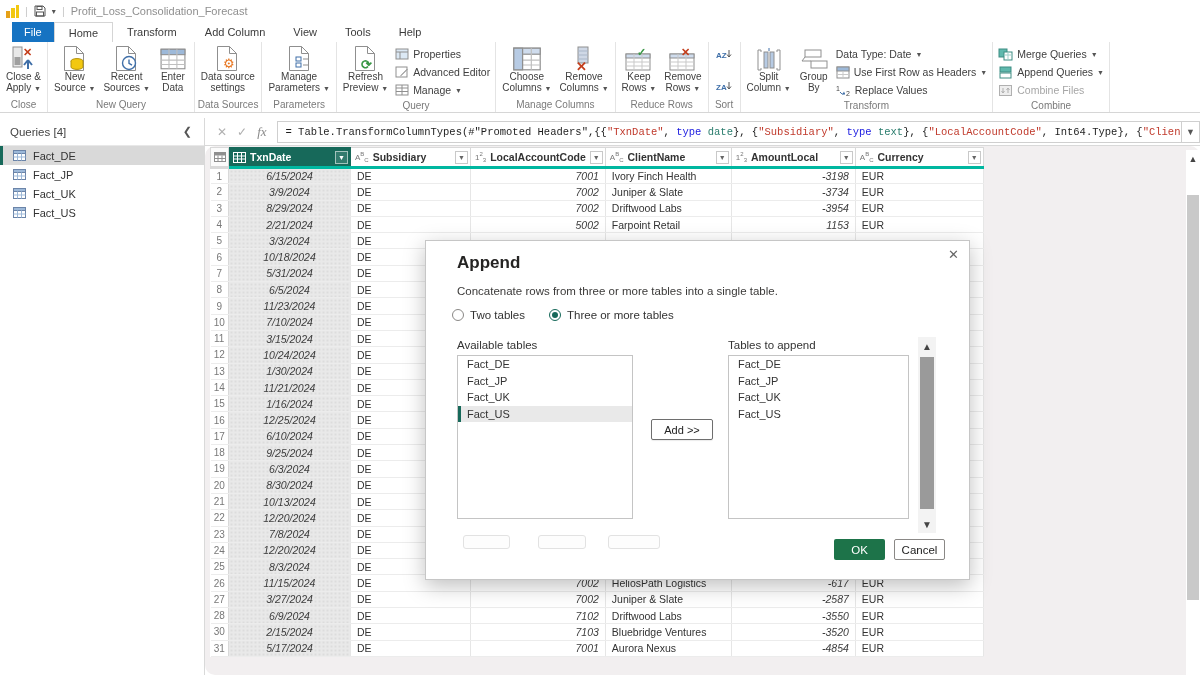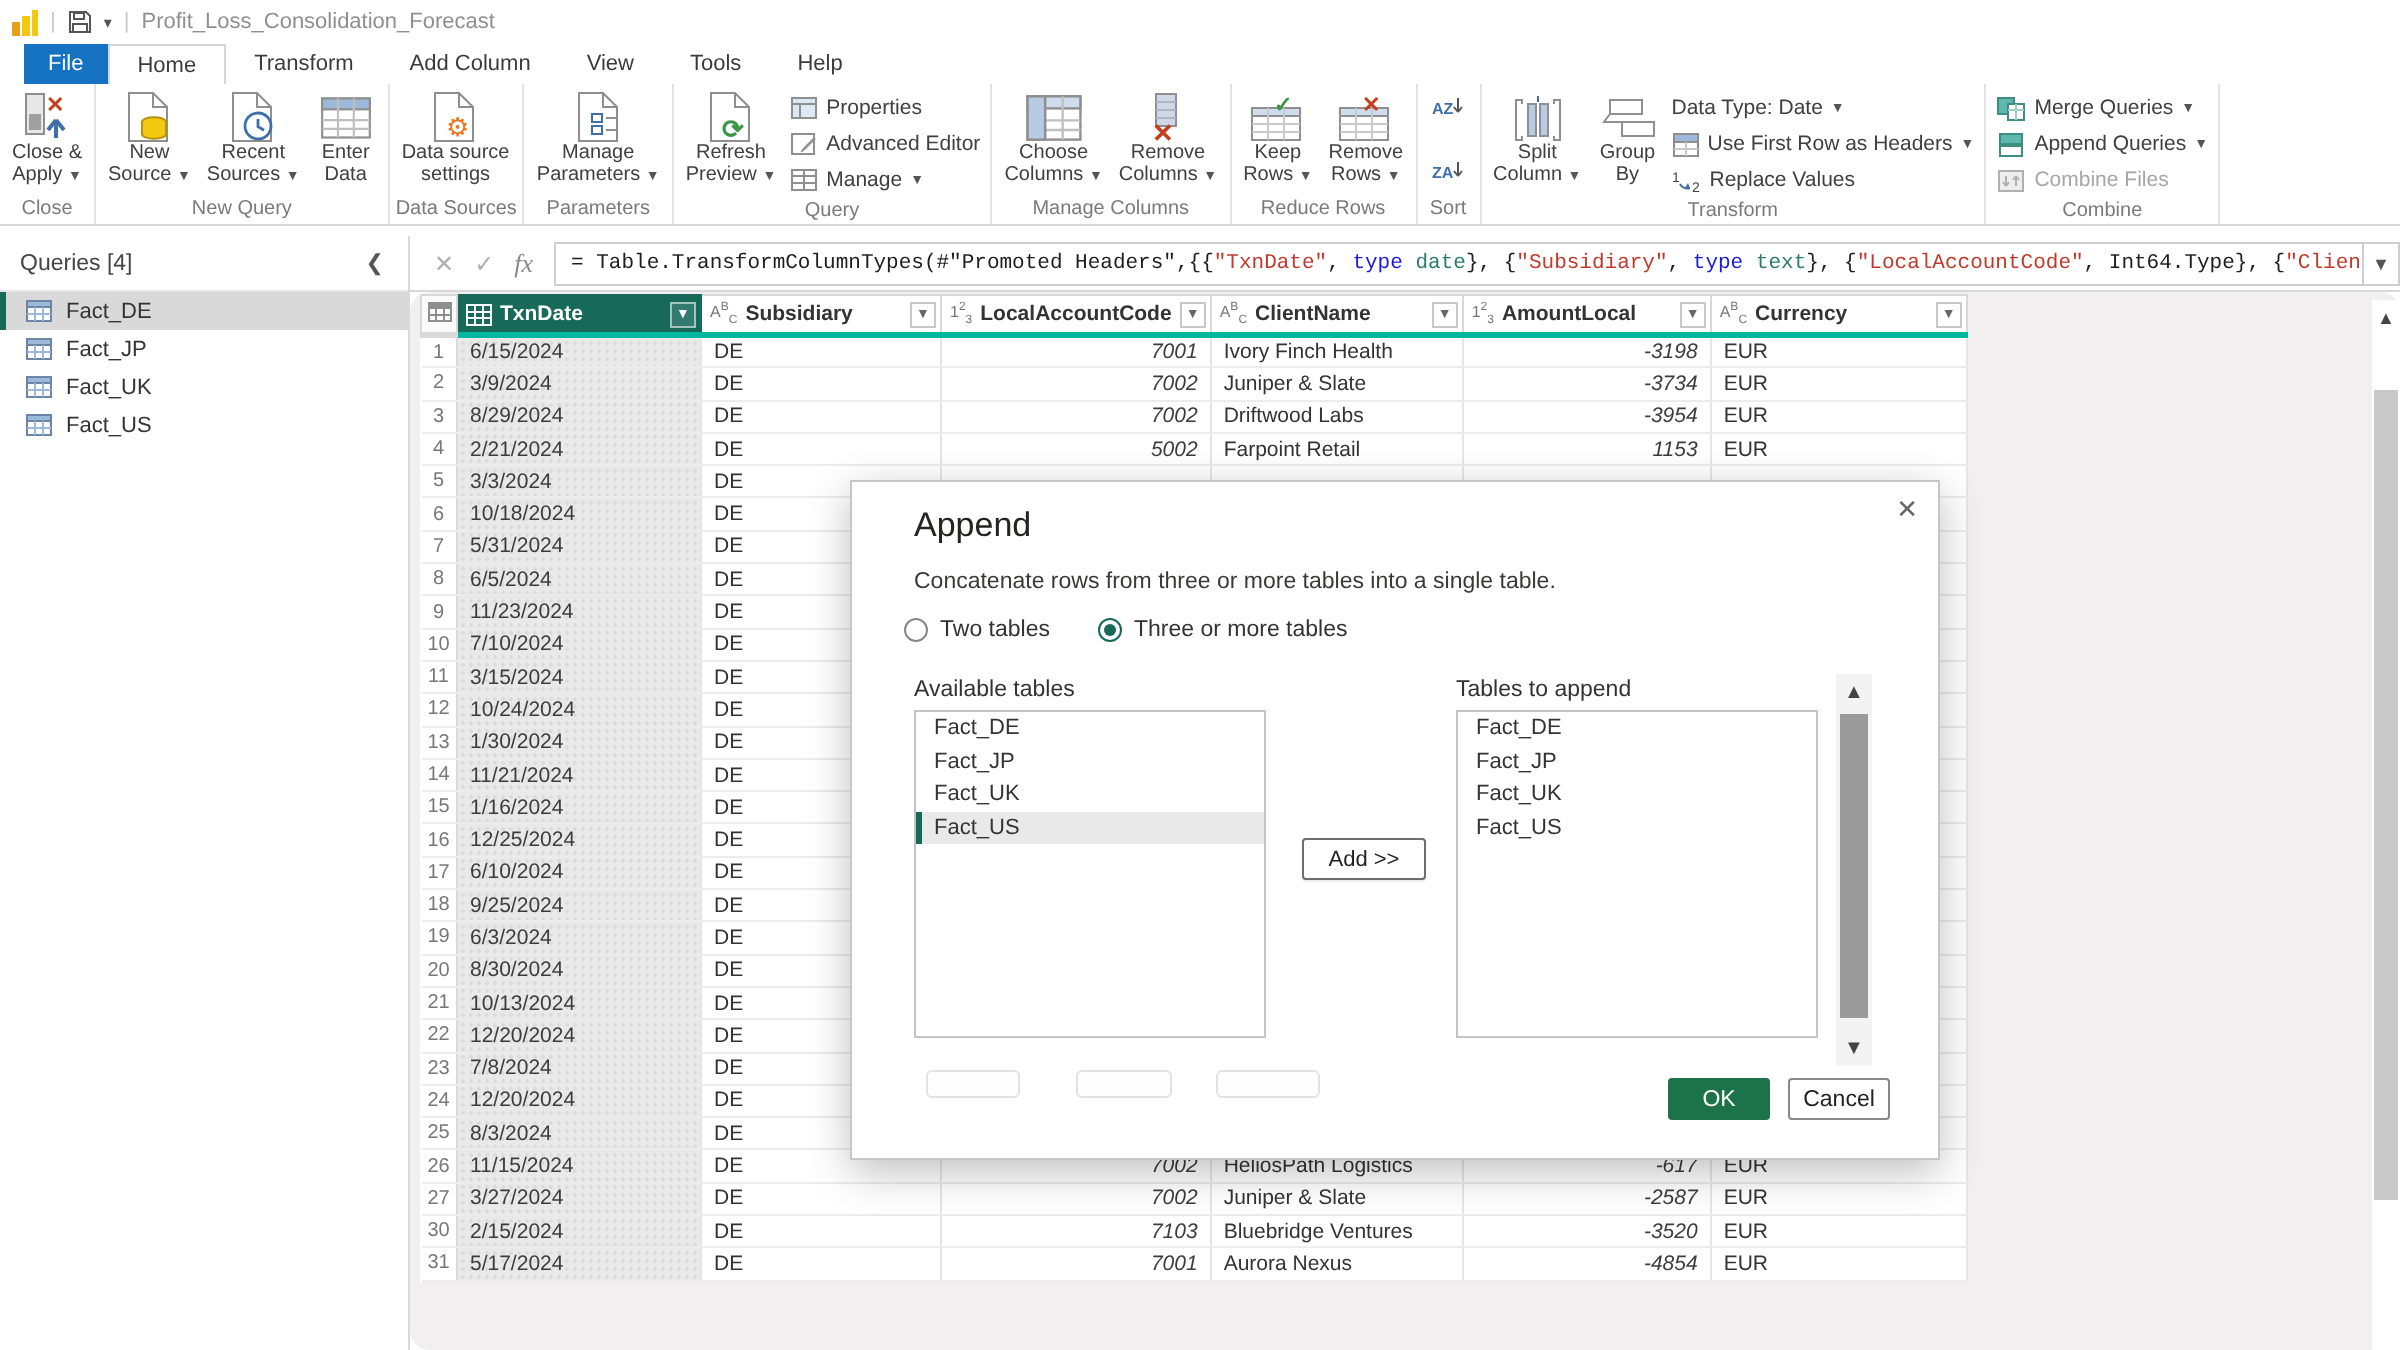--- a/index.html
+++ b/index.html
@@ -62,32 +62,32 @@
   th.h .hwrap { display:flex; align-items:center; gap:4px; }
   th.h .hname { flex:1; overflow:hidden; }
   th.h.selcol { background:#17695a; color:#fff; border-color:#17695a; border-bottom-color:#00b7a0; }
   th.corner { background:#fbfbfb; border:1px solid #d9d9d9; border-bottom:3px solid #d9d9d9; }
   .typeicon { font-size:8px; color:#777; font-weight:400; letter-spacing:0; line-height:8px; }
   .typeicon sup,.typeicon sub { font-size:6px; }
   .filterbtn { width:13px; height:13px; border:1px solid #c9c9c9; background:#fff; color:#666; font-size:7px; display:flex; align-items:center; justify-content:center; flex:0 0 13px; }
   th.selcol .filterbtn { background:rgba(255,255,255,.12); border-color:rgba(255,255,255,.55); color:#fff; }
   td.c { height:16.3px; border-right:1px solid #e6e6e6; border-bottom:1px solid #ececec; font-size:10.5px; color:#333; padding:0 6px; }
   td.rownum { color:#787878; font-size:10px; text-align:center; padding:0 2px; border-right:1px solid #d9d9d9; background:#fff; }
-  td.datecell { background-color:#e9e9e9; background-image:radial-gradient(#dcdcdc 0.8px, transparent 0.8px); background-size:4px 4px; text-align:left; color:#3c3c3c; }
+  td.datecell { background-color:#e9e9e9; background-image:radial-gradient(#dcdcdc 0.8px, transparent 0.8px); background-size:4px 4px; font-style:italic; text-align:center; color:#3c3c3c; }
   td.numcell { font-style:italic; text-align:right; color:#3c3c3c; }
 
   
   .appscroll { position:absolute; right:0; top:150px; width:14px; height:525px; background:#fff; }
   .appscroll .up { height:18px; display:flex; align-items:center; justify-content:center; font-size:9px; color:#444; }
   .appscroll .thumb { position:absolute; left:1px; right:1px; top:45px; height:405px; background:#c9c9c9; }
 
   
   .dialog { position:absolute; left:425px; top:240px; width:545px; height:340px; background:#fff; border:1px solid #c6c6c6; box-shadow:0 6px 20px rgba(0,0,0,.25); z-index:20; }
   .dlg-close { position:absolute; top:6px; right:10px; font-size:13px; color:#666; }
-  .dlg-title { position:absolute; left:31px; top:12px; font-size:17px; font-weight:400; color:#252423; }
+  .dlg-title { position:absolute; left:31px; top:12px; font-size:17px; font-weight:700; color:#252423; }
   .dlg-desc { position:absolute; left:31px; top:44px; font-size:11.5px; color:#3b3a39; }
   .dlg-radios { position:absolute; left:26px; top:68px; display:flex; gap:24px; font-size:11.5px; color:#333; align-items:center; }
   .radio { display:flex; align-items:center; gap:6px; }
   .rdot { width:12px; height:12px; border-radius:50%; border:1px solid #8a8886; background:#fff; position:relative; }
   .rdot.on { border:1px solid #17695a; }
   .rdot.on::after { content:""; position:absolute; left:2px; top:2px; width:6px; height:6px; border-radius:50%; background:#17695a; }
   .dlg-listlabel { position:absolute; font-size:11.5px; color:#333; }
   .listbox { position:absolute; border:1px solid #c4c4c4; background:#fff; overflow:hidden; }
   .litem { height:16.5px; line-height:16.5px; padding-left:9px; font-size:11px; color:#333; position:relative; }
   .litem.sel { background:#e9e9e9; }
@@ -833,20 +833,29 @@
           <tr>
             <td class="c rownum">27</td>
             <td class="c datecell">3/27/2024</td>
             <td class="c">DE</td>
             <td class="c numcell">7002</td>
             <td class="c">Juniper &amp; Slate</td>
             <td class="c numcell">-2587</td>
             <td class="c">EUR</td>
           </tr>
           <tr>
+            <td class="c rownum">28</td>
+            <td class="c datecell">6/9/2024</td>
+            <td class="c">DE</td>
+            <td class="c numcell">7102</td>
+            <td class="c">Driftwood Labs</td>
+            <td class="c numcell">-3550</td>
+            <td class="c">EUR</td>
+          </tr>
+          <tr>
             <td class="c rownum">30</td>
             <td class="c datecell">2/15/2024</td>
             <td class="c">DE</td>
             <td class="c numcell">7103</td>
             <td class="c">Bluebridge Ventures</td>
             <td class="c numcell">-3520</td>
             <td class="c">EUR</td>
           </tr>
           <tr>
             <td class="c rownum">31</td>

